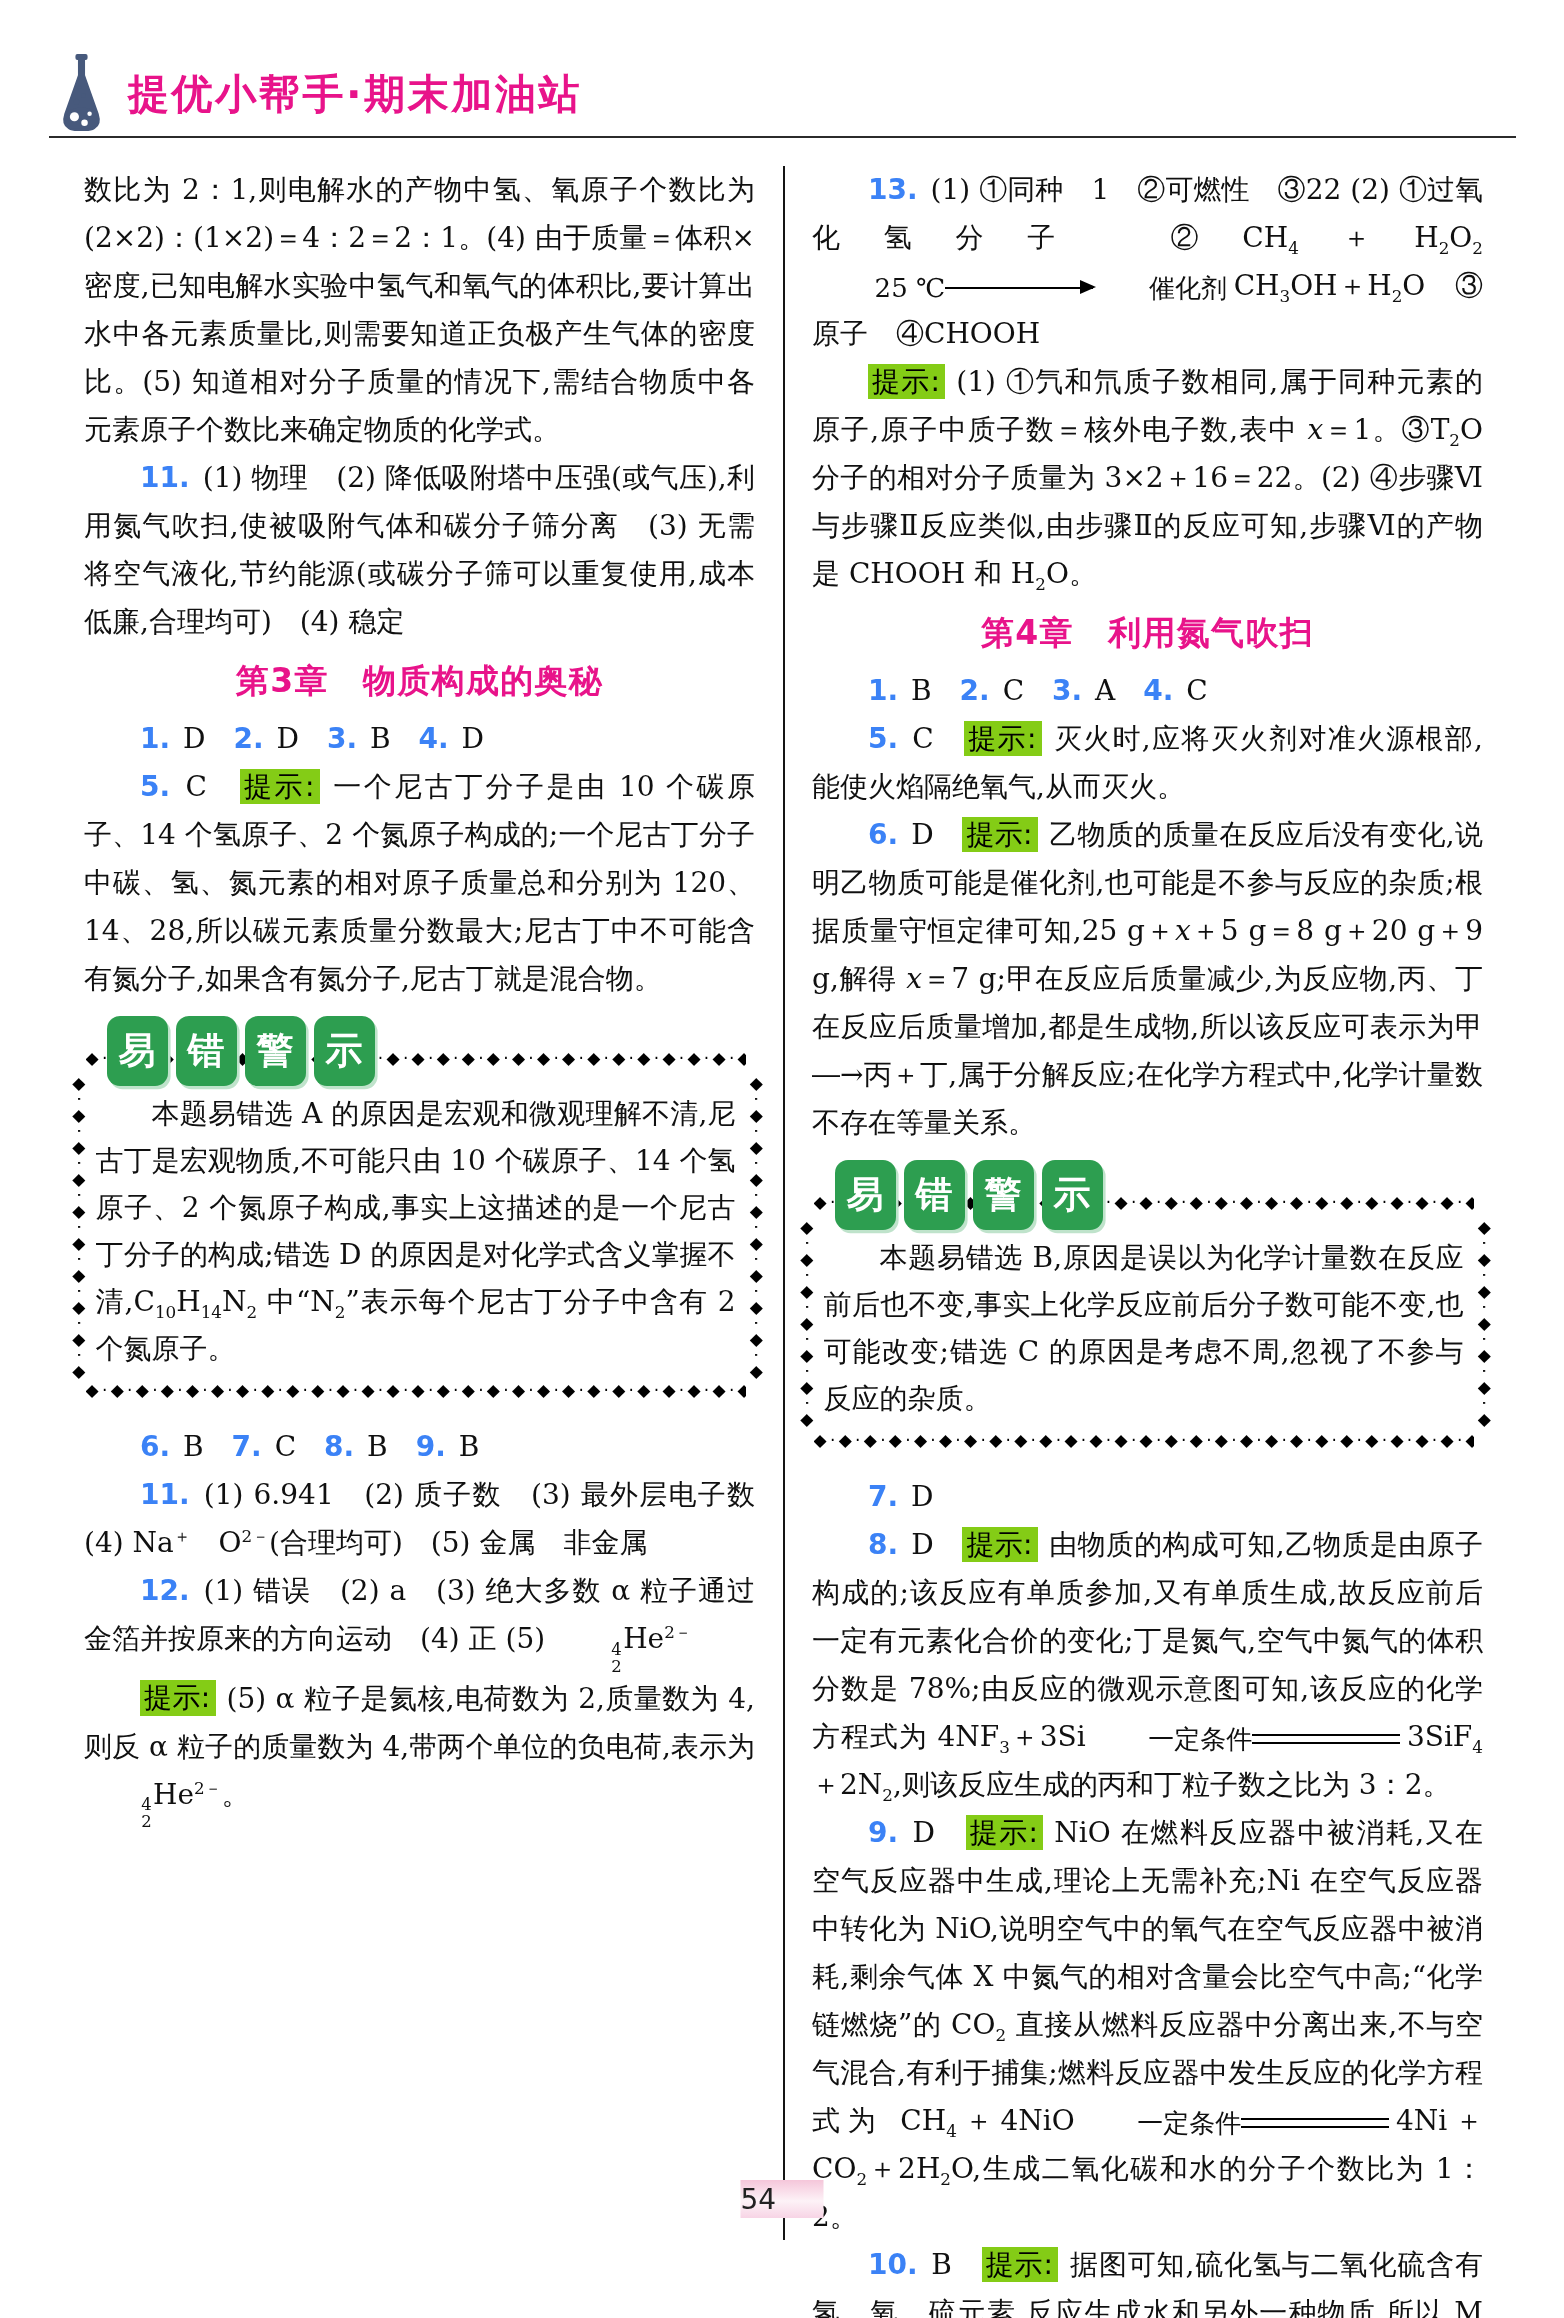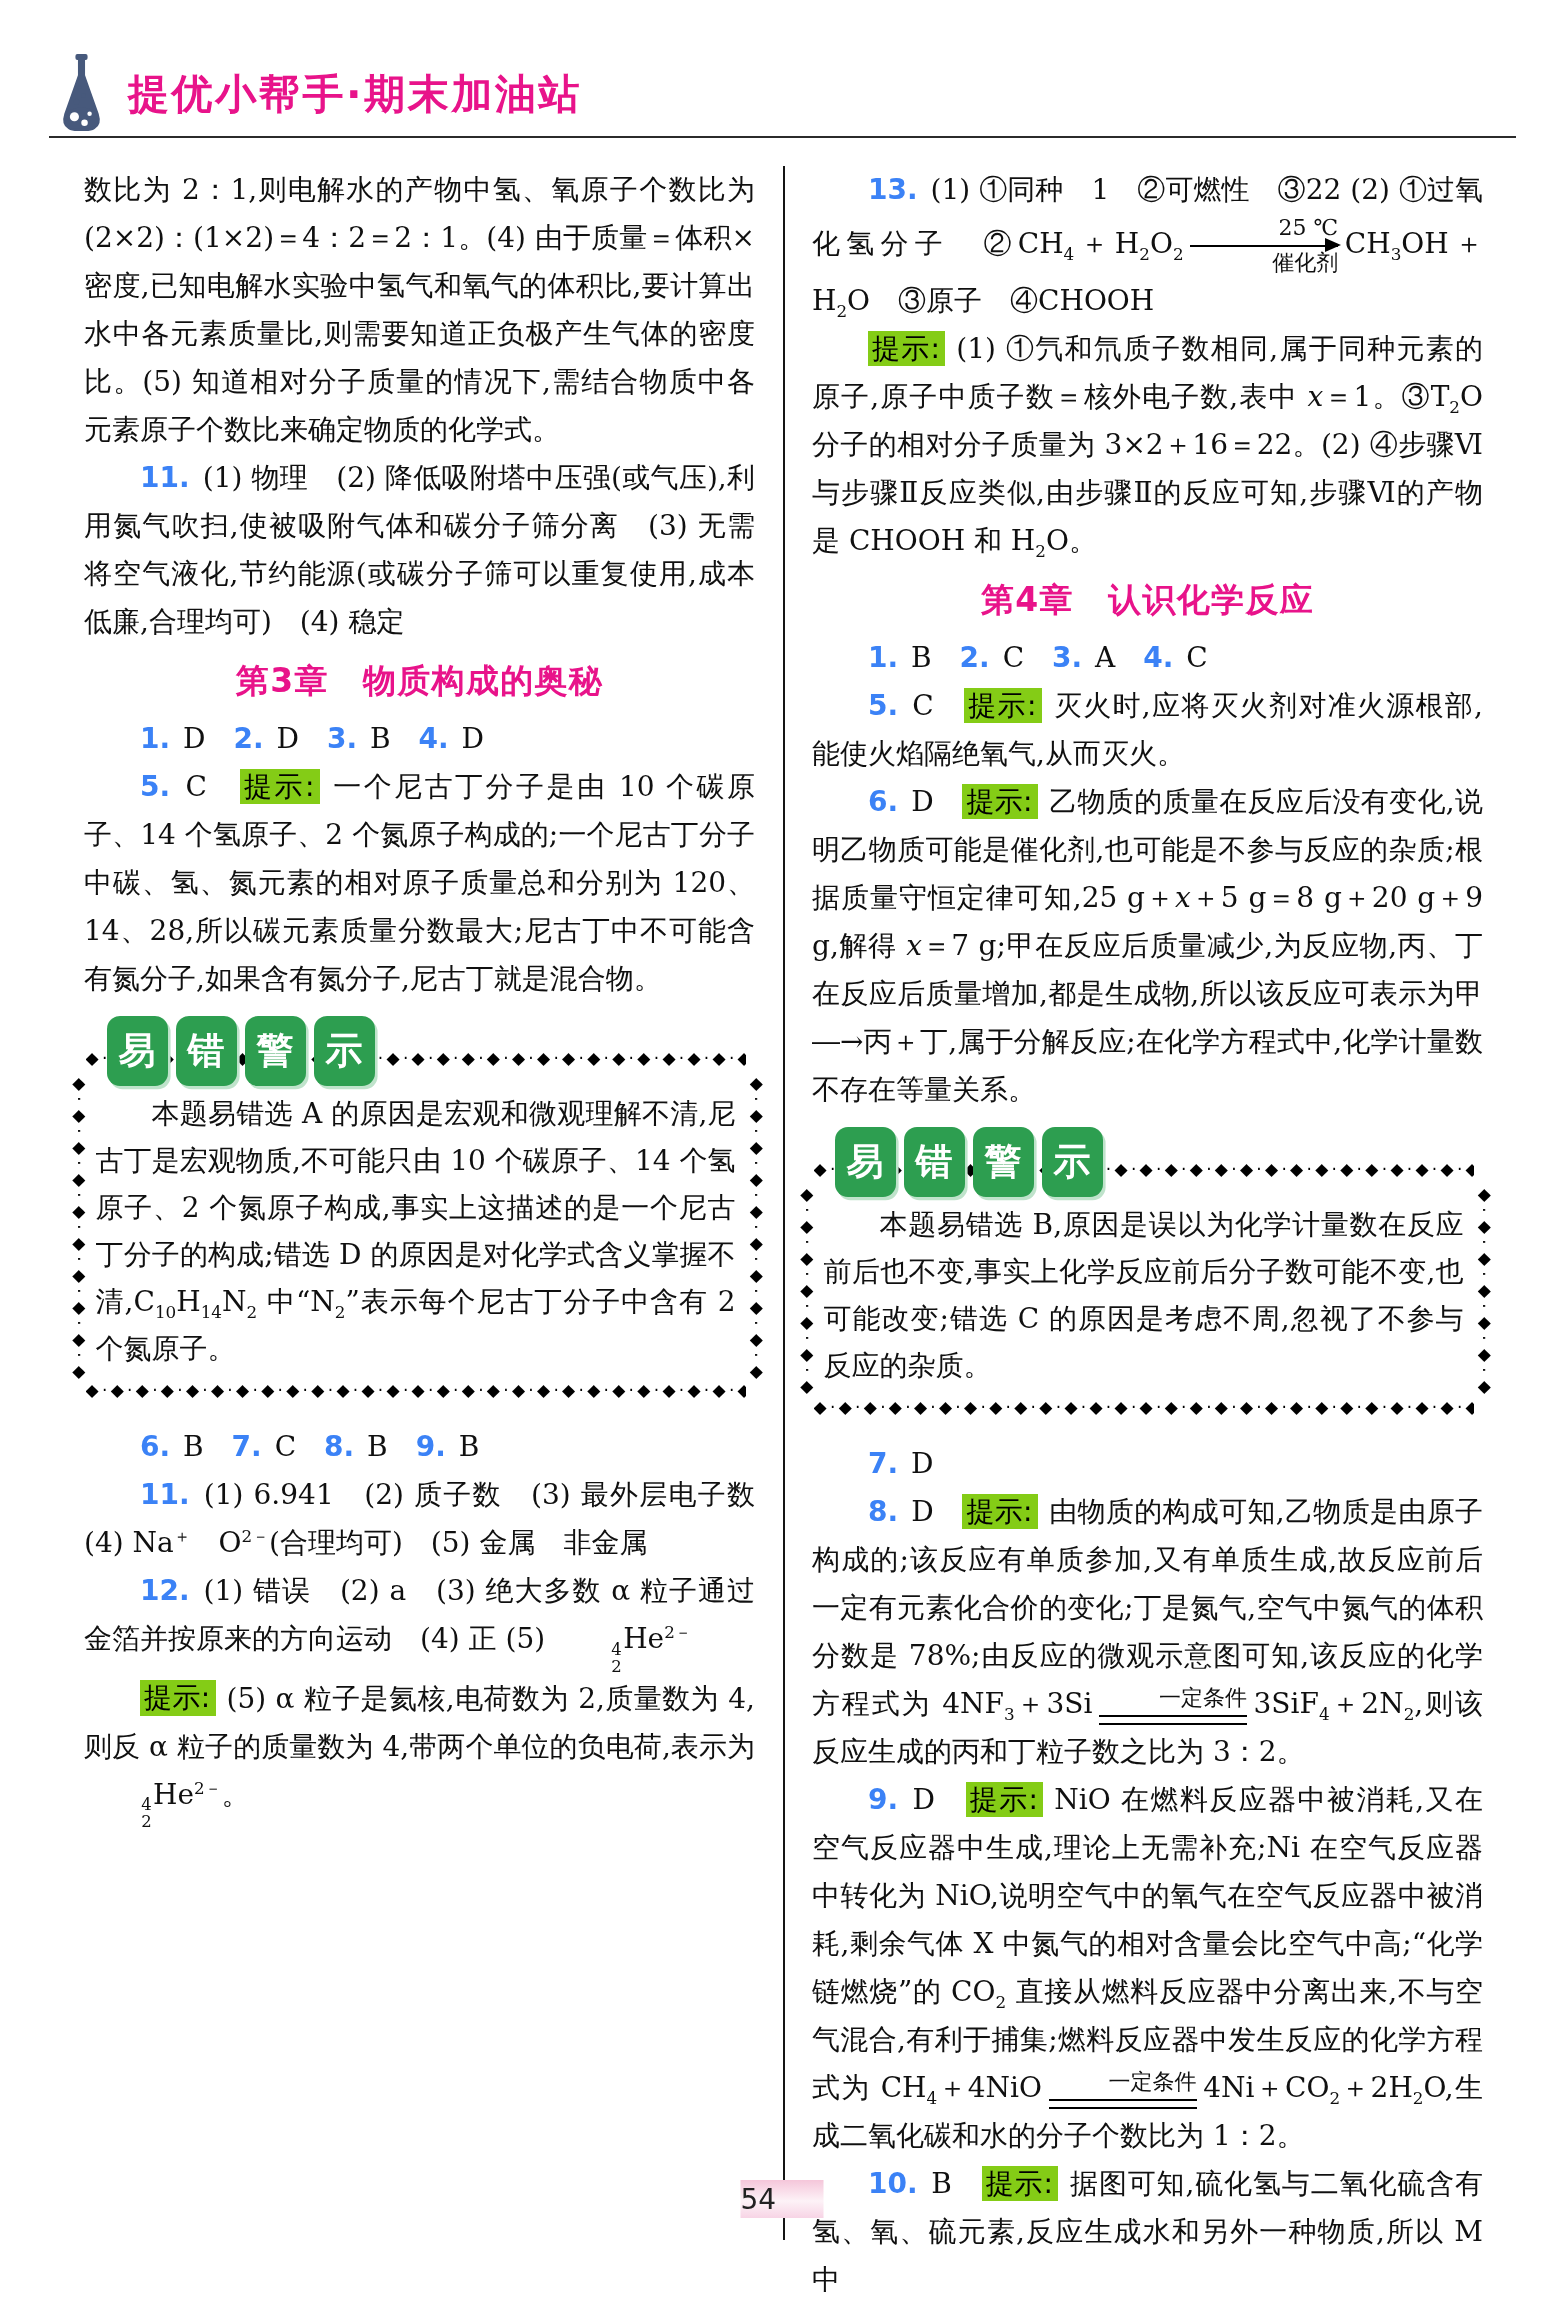--- a/index.html
+++ b/index.html
@@ -41,22 +41,22 @@
   }
   sub,sup{font-size:60%;line-height:0;}
   em{font-style:italic;font-family:"DejaVu Serif","Liberation Serif",serif;}
   
   .stack{
     display:inline-flex;flex-direction:column;align-items:center;
     font-size:16.5px;line-height:17px;vertical-align:-6.6px;margin:0 1.3px;
   }
   
   .rxn{
-    display:inline-flex;flex-direction:column;align-items:flex-end;
-    vertical-align:middle;margin:0 6.6px;font-size:22px;line-height:28px;
+    display:inline-flex;flex-direction:row;align-items:center;
+    vertical-align:middle;margin:0 6.6px;font-size:26px;line-height:28px;
   }
   .rxn-line{width:148px;position:relative;margin:2.6px 0;}
   .rxn-line.arrow{height:2px;background:#000;}
   .rxn-line.arrow::after{
     content:"";position:absolute;right:-2.6px;top:-6.6px;
     border-left:16px solid #000;border-top:7.2px solid transparent;border-bottom:7.2px solid transparent;
   }
   .rxn-line.equals{height:6px;border-top:2px solid #000;border-bottom:2px solid #000;}
   
   .warnbox{
@@ -148,21 +148,21 @@
       </span>He<sup>2－</sup>。</p>
   </div>
 <div class="divider"></div>
 <div id="col-right" class="col">
     <p class="para"><span class="qnum">13.</span> (1) ①同种　1　②可燃性　③22 (2) ①过氧化氢分子　②CH<sub>4</sub>＋H<sub>2</sub>O<sub>2</sub><span class="rxn">
         <span class="rxn-top">25 ℃</span>
         <span class="rxn-line arrow"></span>
         <span class="rxn-bot">催化剂</span>
       </span>CH<sub>3</sub>OH＋H<sub>2</sub>O　③原子　④CHOOH</p>
     <p class="para"><span class="hint">提示:</span>(1) ①氕和氘质子数相同,属于同种元素的原子,原子中质子数＝核外电子数,表中 <em>x</em>＝1。③T<sub>2</sub>O 分子的相对分子质量为 3×2＋16＝22。(2) ④步骤Ⅵ与步骤Ⅱ反应类似,由步骤Ⅱ的反应可知,步骤Ⅵ的产物是 CHOOH 和 H<sub>2</sub>O。</p>
-    <div class="chapter">第4章　认识化学反应</div>
+    <div class="chapter">第4章　利用氮气吹扫</div>
     <p class="para"><span class="qnum">1.</span> B　<span class="qnum">2.</span> C　<span class="qnum">3.</span> A　<span class="qnum">4.</span> C</p>
     <p class="para"><span class="qnum">5.</span> C　<span class="hint">提示:</span>灭火时,应将灭火剂对准火源根部,能使火焰隔绝氧气,从而灭火。</p>
     <p class="para"><span class="qnum">6.</span> D　<span class="hint">提示:</span>乙物质的质量在反应后没有变化,说明乙物质可能是催化剂,也可能是不参与反应的杂质;根据质量守恒定律可知,25 g＋<em>x</em>＋5 g＝8 g＋20 g＋9 g,解得 <em>x</em>＝7 g;甲在反应后质量减少,为反应物,丙、丁在反应后质量增加,都是生成物,所以该反应可表示为甲―→丙＋丁,属于分解反应;在化学方程式中,化学计量数不存在等量关系。</p>
     <div class="warnbox">
       <span class="dstrip top">◆·◆·◆·◆·◆·◆·◆·◆·◆·◆·◆·◆·◆·◆·◆·◆·◆·◆·◆·◆·◆·◆·◆·◆·◆·◆·◆·◆·◆·◆·◆·◆·◆·◆·◆·◆·◆·◆·◆·◆·◆·◆·◆·◆·◆·◆·◆·◆·◆·◆·◆·◆·◆·◆·◆·◆·◆·◆·◆·◆·◆·◆·◆·◆·◆·◆·◆·◆·◆·◆·◆·◆·◆·◆·◆·◆·◆·◆·◆·◆·◆·◆·◆·◆·◆·◆·◆·◆·◆·◆·</span>
       <span class="dstrip bottom">◆·◆·◆·◆·◆·◆·◆·◆·◆·◆·◆·◆·◆·◆·◆·◆·◆·◆·◆·◆·◆·◆·◆·◆·◆·◆·◆·◆·◆·◆·◆·◆·◆·◆·◆·◆·◆·◆·◆·◆·◆·◆·◆·◆·◆·◆·◆·◆·◆·◆·◆·◆·◆·◆·◆·◆·◆·◆·◆·◆·◆·◆·◆·◆·◆·◆·◆·◆·◆·◆·◆·◆·◆·◆·◆·◆·◆·◆·◆·◆·◆·◆·◆·◆·◆·◆·◆·◆·◆·◆·</span>
       <span class="dstrip left">◆·◆·◆·◆·◆·◆·◆·◆·◆·◆·◆·◆·◆·◆·◆·◆·◆·◆·◆·◆·◆·◆·◆·◆·◆·◆·◆·◆·◆·◆·◆·◆·◆·◆·◆·◆·◆·◆·◆·◆·◆·◆·◆·◆·◆·◆·◆·◆·◆·◆·◆·◆·◆·◆·◆·◆·◆·◆·◆·◆·◆·◆·◆·◆·◆·◆·◆·◆·◆·◆·◆·◆·◆·◆·◆·◆·◆·◆·◆·◆·◆·◆·◆·◆·◆·◆·◆·◆·◆·◆·</span>
       <span class="dstrip right">◆·◆·◆·◆·◆·◆·◆·◆·◆·◆·◆·◆·◆·◆·◆·◆·◆·◆·◆·◆·◆·◆·◆·◆·◆·◆·◆·◆·◆·◆·◆·◆·◆·◆·◆·◆·◆·◆·◆·◆·◆·◆·◆·◆·◆·◆·◆·◆·◆·◆·◆·◆·◆·◆·◆·◆·◆·◆·◆·◆·◆·◆·◆·◆·◆·◆·◆·◆·◆·◆·◆·◆·◆·◆·◆·◆·◆·◆·◆·◆·◆·◆·◆·◆·◆·◆·◆·◆·◆·◆·</span>
       <div class="badges">
         <span class="badge">易</span>

